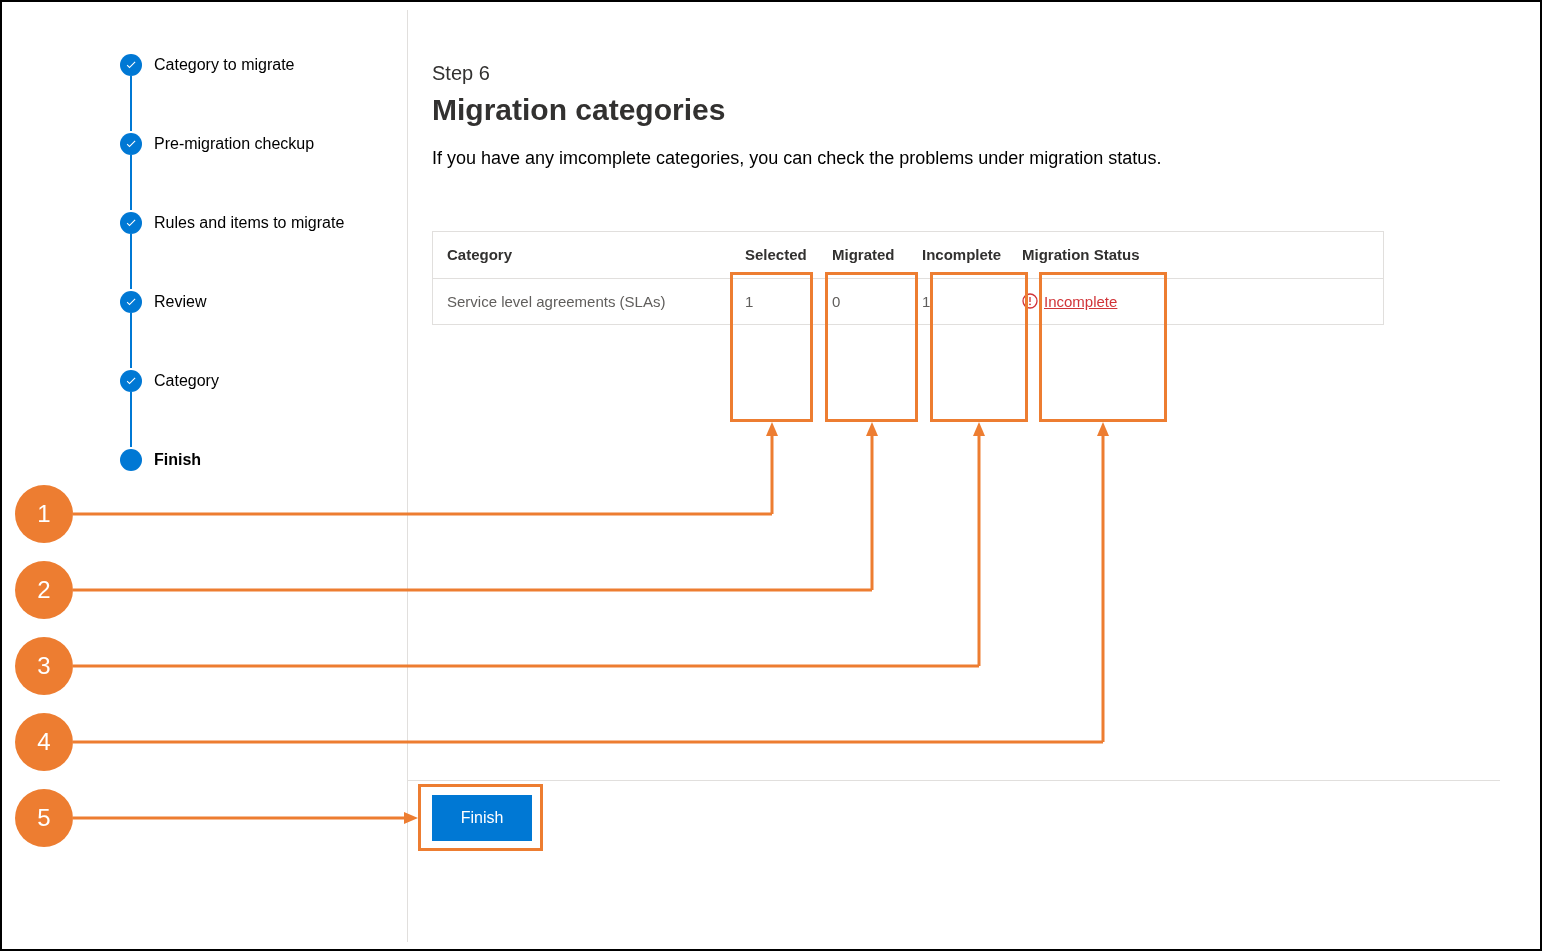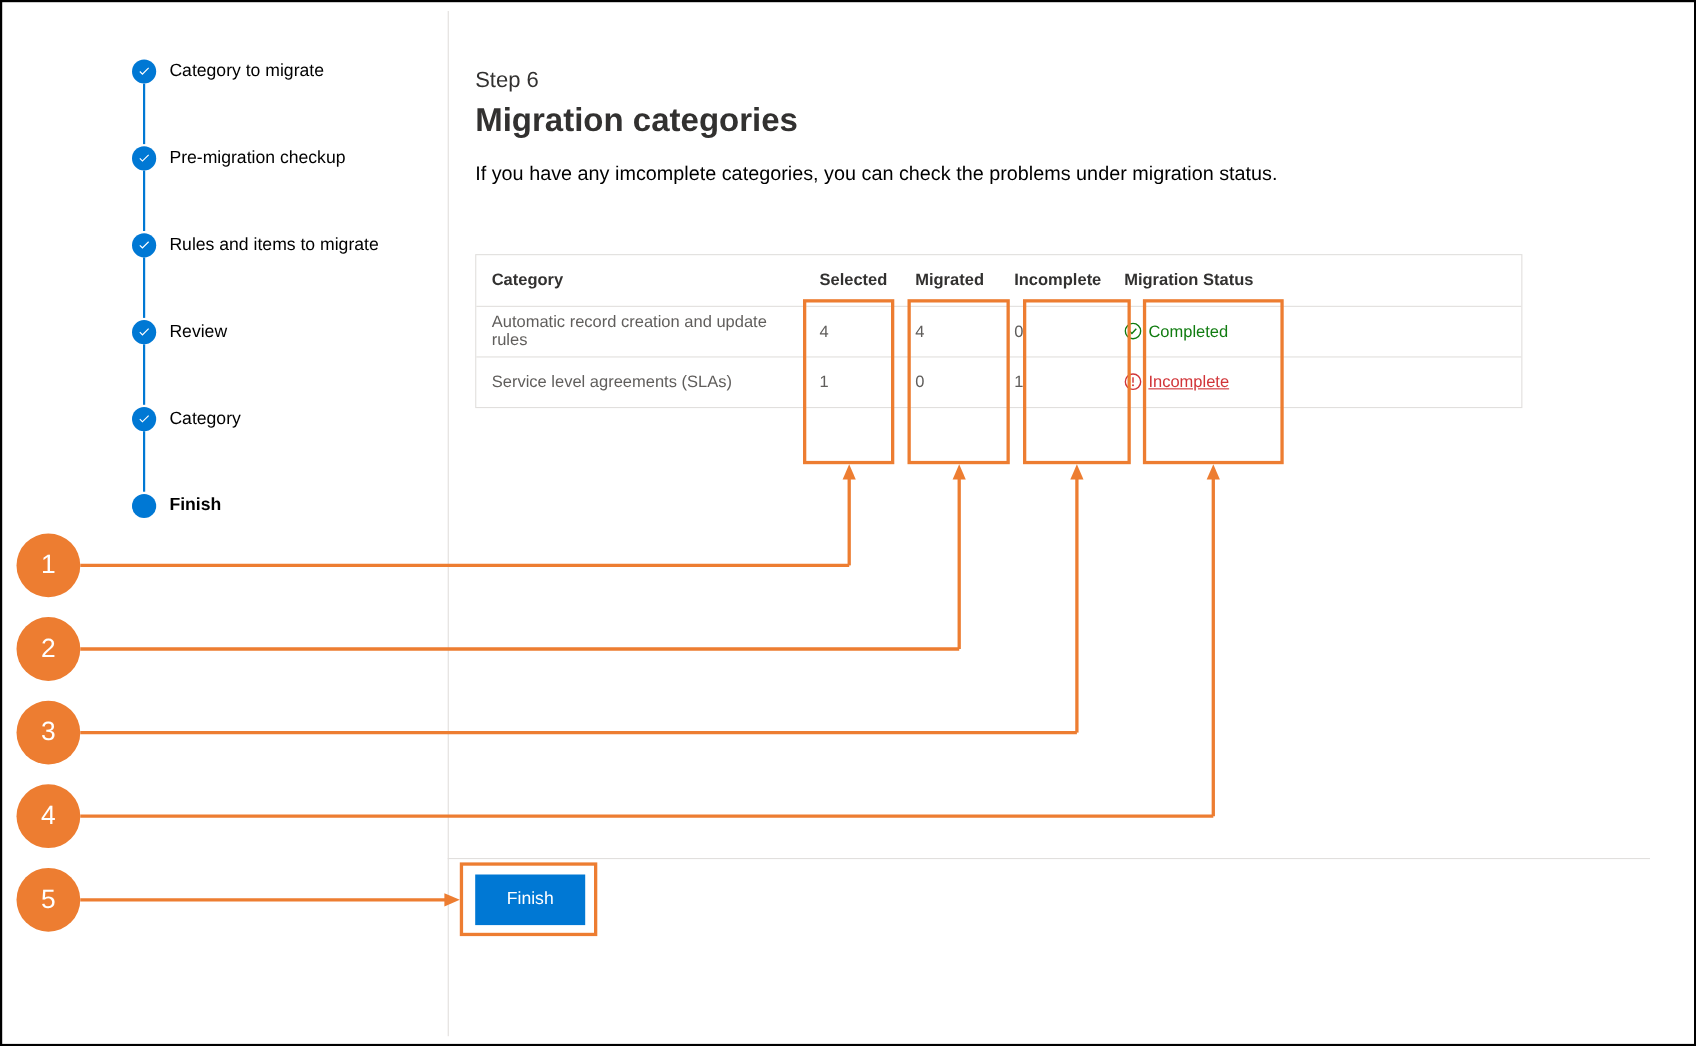--- a/index.html
+++ b/index.html
@@ -123,35 +123,20 @@
           <tr>
             <th>Category</th>
             <th>Selected</th>
             <th>Migrated</th>
             <th>Incomplete</th>
             <th>Migration Status</th>
           </tr>
         </thead>
         <tbody>
           <tr>
-            <td>Automatic record creation and update rules</td>
-            <td>4</td>
-            <td>4</td>
-            <td>0</td>
-            <td>
-              <span class="status-cell status-completed">
-                <svg class="ico" viewBox="0 0 16 16">
-                    <circle cx="8" cy="8" r="7" fill="none" stroke="#107c10" stroke-width="1.3"></circle>
-                    <path d="M5 8.2l2 2 4-4.4" fill="none" stroke="#107c10" stroke-width="1.3"></path>
-                  </svg>
-                <span class="txt">Completed</span>
-              </span>
-            </td>
-          </tr>
-          <tr>
             <td>Service level agreements (SLAs)</td>
             <td>1</td>
             <td>0</td>
             <td>1</td>
             <td>
               <span class="status-cell status-incomplete">
                 <svg class="ico" viewBox="0 0 16 16">
                     <circle cx="8" cy="8" r="7" fill="none" stroke="#d13438" stroke-width="1.3"></circle>
                     <line x1="8" y1="4" x2="8" y2="9" stroke="#d13438" stroke-width="1.3"></line>
                     <circle cx="8" cy="11.3" r="0.9" fill="#d13438"></circle>

